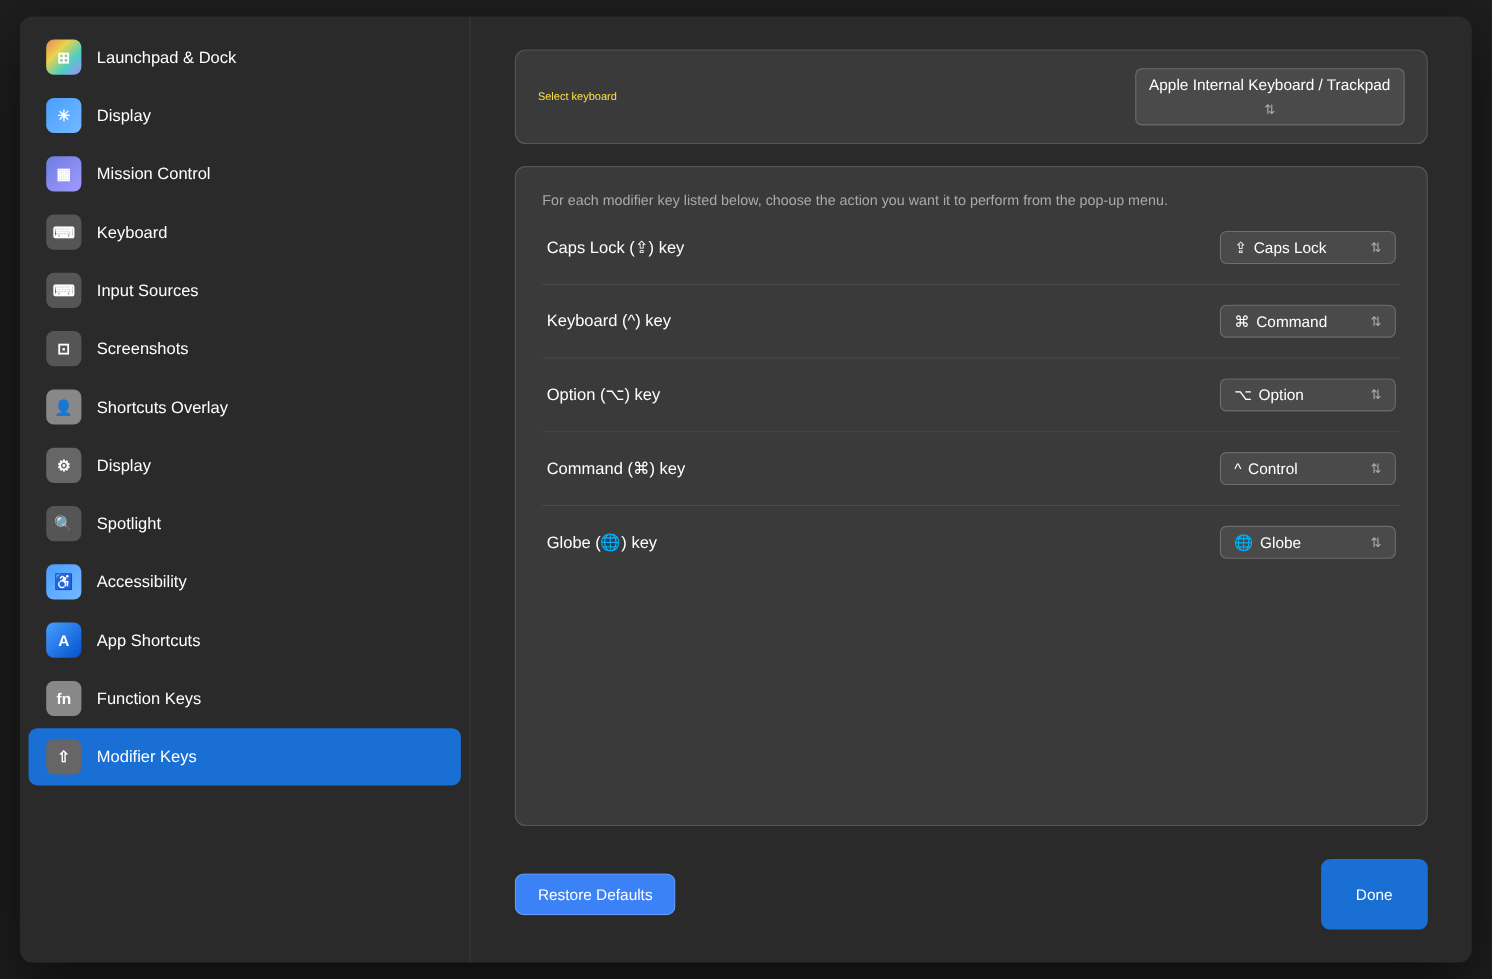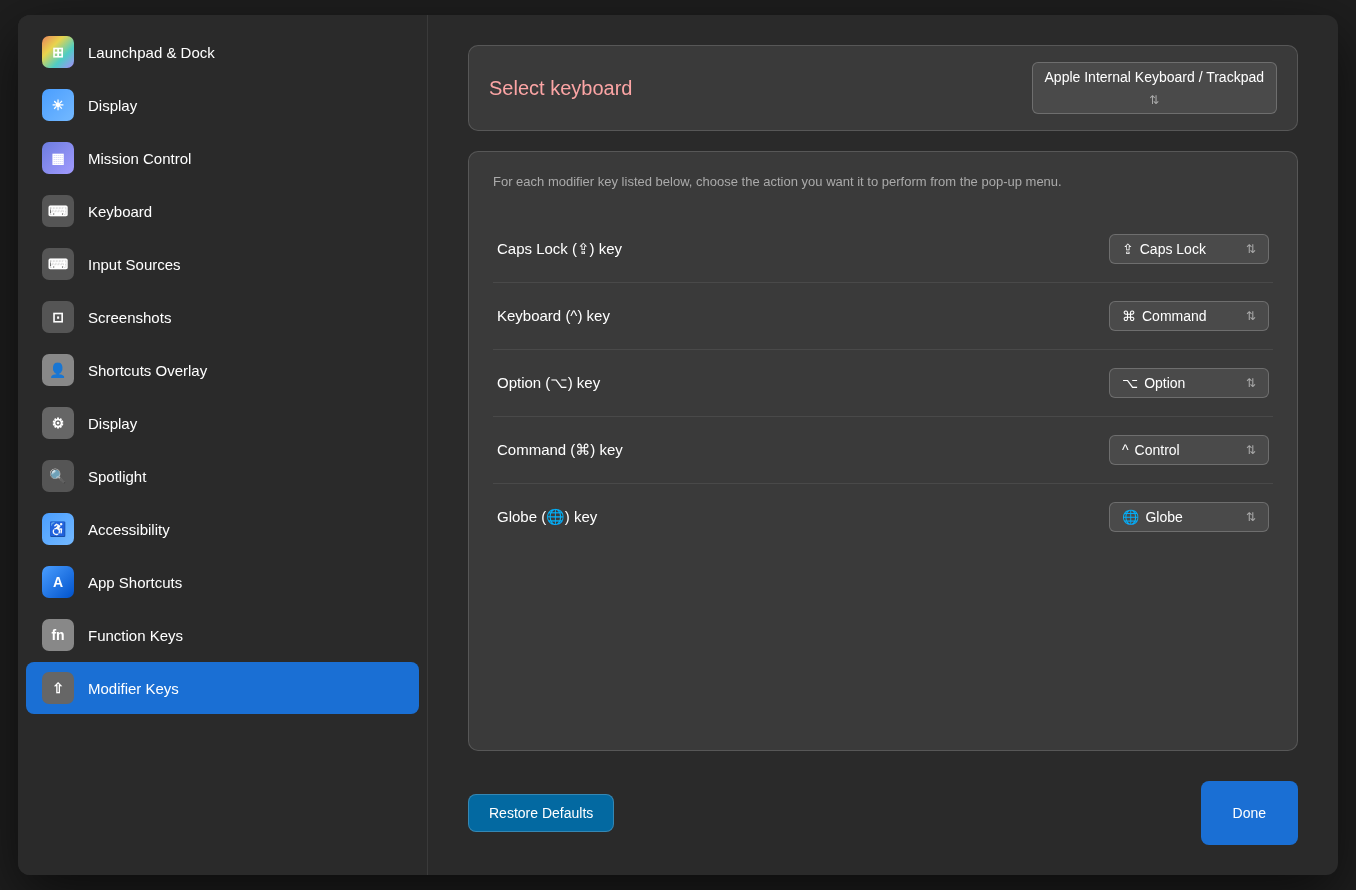--- a/index.html
+++ b/index.html
@@ -71,22 +71,22 @@
     .keyboard-selector {
       background: #3a3a3a;
       border: 1px solid rgba(255,255,255,0.15);
       border-radius: 10px;
       padding: 16px 20px;
       display: flex;
       align-items: center;
       justify-content: space-between;
     }
     .keyboard-selector-label {
-      font-size: 20px;
-      color: #fca5a5;
+      font-size: 10px;
+      color: #fde047;
     }
     .keyboard-dropdown {
       background: #4a4a4a;
       border: 1px solid rgba(255,255,255,0.2);
       border-radius: 6px;
       padding: 6px 12px;
       display: flex;
       align-items: center;
       gap: 8px;
       cursor: pointer;
@@ -106,21 +106,20 @@
       padding: 20px 24px;
       flex: 1;
       display: flex;
       flex-direction: column;
       gap: 0;
     }
     .description-text {
       font-size: 13px;
       color: #aaaaaa;
       line-height: 1.5;
-      margin-bottom: 24px;
     }
     .modifier-row {
       display: flex;
       align-items: center;
       justify-content: space-between;
       padding: 18px 4px;
       border-bottom: 1px solid rgba(255,255,255,0.08);
       text-align: center;
     }
     .modifier-row:last-child {
@@ -150,21 +149,21 @@
       gap: 6px;
     }
     
     .bottom-bar {
       display: flex;
       align-items: center;
       justify-content: space-between;
       padding-top: 10px;
     }
     .btn-restore {
-      background: #0369a1;
+      background: #3b82f6;
       border: 1px solid rgba(255,255,255,0.2);
       border-radius: 8px;
       padding: 10px 20px;
       font-size: 14px;
       color: #ffffff;
       cursor: pointer;
       text-align: center;
     }
     .btn-done {
       background: #1a6fd4;

